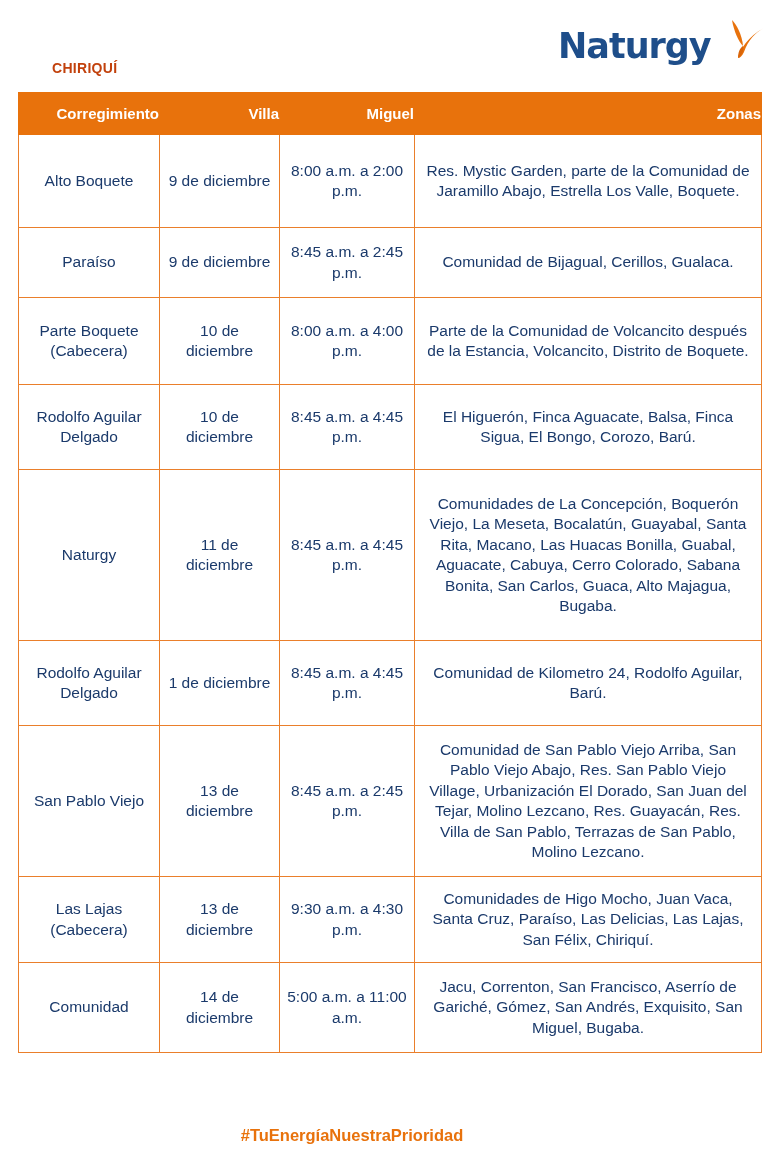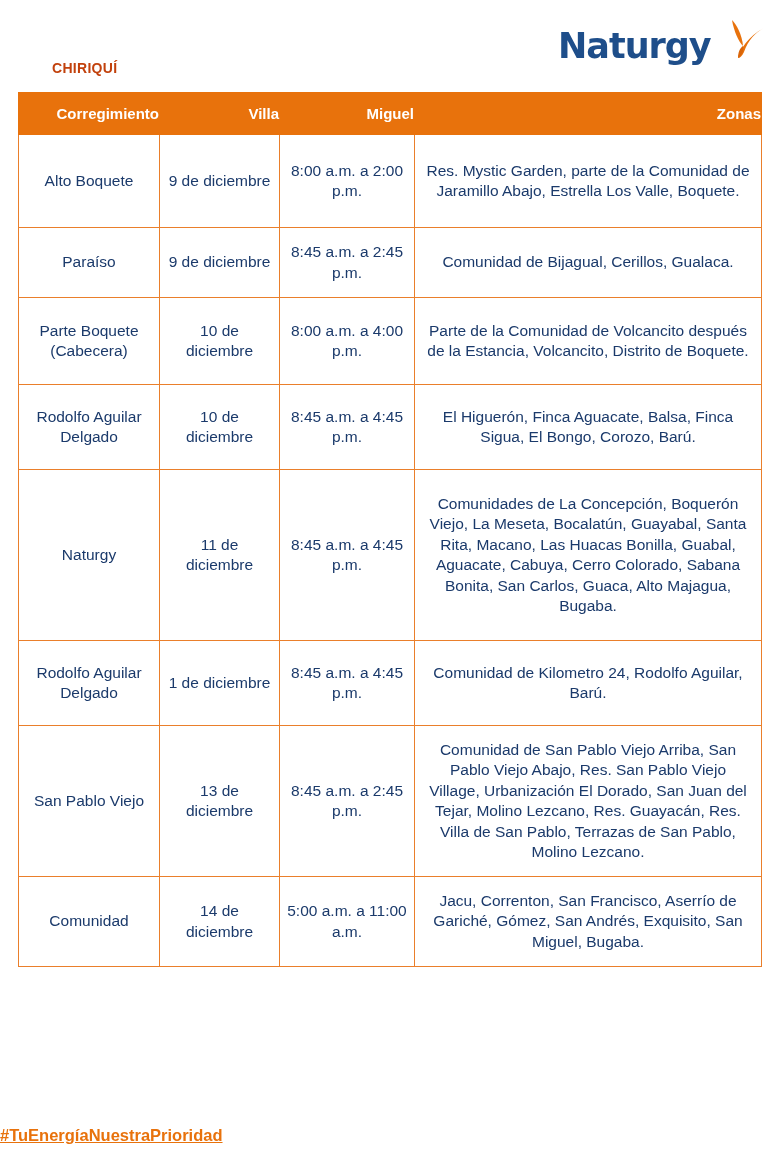--- a/index.html
+++ b/index.html
@@ -5,21 +5,21 @@
     * { box-sizing: border-box; margin: 0; padding: 0; }
     body { width: 780px; height: 1156px; background: #ffffff; font-family: "Liberation Sans", sans-serif; position: relative; overflow: hidden; color: #1b3a6b; }
     .region { position: absolute; left: 52px; top: 60px; font-size: 14px; font-weight: bold; color: #c2410c; letter-spacing: 0.3px; }
     .logo { position: absolute; left: 558px; top: 18px; width: 210px; height: 60px; }
     .logo-text { position: absolute; left: 0; top: 8px; font-size: 35px; font-weight: bold; color: #1e4e8a; letter-spacing: -1px; font-family: "DejaVu Sans", sans-serif; }
     .logo-wings { position: absolute; left: 168px; top: 0px; width: 40px; height: 42px; }
     table { position: absolute; left: 18px; top: 92px; width: 743px; border-collapse: collapse; table-layout: fixed; }
     th { background: #e8720c; color: #ffffff; font-size: 15px; font-weight: bold; height: 42px; text-align: right; border: 1.5px solid #e8720c; }
     td { border: 1.5px solid #ea7f2b; text-align: center; vertical-align: middle; font-size: 15.5px; line-height: 20.5px; color: #1b3a6b; padding: 0 6px; }
     td.zones { padding: 0 8px; }
-    .hashtag { position: absolute; left: 0; width: 704px; top: 1126px; text-align: left; font-size: 16.5px; font-weight: bold; color: #e8720c; text-decoration: underline; }
+    .hashtag { position: absolute; left: 0; width: 704px; top: 1126px; text-align: center; font-size: 16.5px; font-weight: bold; color: #e8720c; }
   </style>
 </head>
 <body>
 
 <div class="region">CHIRIQUÍ</div>
 
 <div class="logo">
   <span class="logo-text">Naturgy</span>
   <svg class="logo-wings" viewBox="0 0 40 42">
     <path d="M6 2 C10 6 16 16 17 28 C13 24 8 14 6 2 Z" fill="#e8720c"></path>
@@ -79,20 +79,26 @@
       <td>1 de diciembre</td>
       <td>8:45 a.m. a 4:45 p.m.</td>
       <td class="zones">Comunidad de Kilometro 24, Rodolfo Aguilar, Barú.</td>
     </tr>
     <tr style="height:151px">
       <td>San Pablo Viejo</td>
       <td>13 de diciembre</td>
       <td>8:45 a.m. a 2:45 p.m.</td>
       <td class="zones">Comunidad de San Pablo Viejo Arriba, San Pablo Viejo Abajo, Res. San Pablo Viejo Village, Urbanización El Dorado, San Juan del Tejar, Molino Lezcano, Res. Guayacán, Res. Villa de San Pablo, Terrazas de San Pablo, Molino Lezcano.</td>
     </tr>
+    <tr style="height:86px">
+      <td>Las Lajas (Cabecera)</td>
+      <td>13 de diciembre</td>
+      <td>9:30 a.m. a 4:30 p.m.</td>
+      <td class="zones">Comunidades de Higo Mocho, Juan Vaca, Santa Cruz, Paraíso, Las Delicias, Las Lajas, San Félix, Chiriquí.</td>
+    </tr>
     <tr style="height:90px">
       <td>Comunidad</td>
       <td>14 de diciembre</td>
       <td>5:00 a.m. a 11:00 a.m.</td>
       <td class="zones">Jacu, Correnton, San Francisco, Aserrío de Gariché, Gómez, San Andrés, Exquisito, San Miguel, Bugaba.</td>
     </tr>
   </tbody>
 </table>
 
 <div class="hashtag">#TuEnergíaNuestraPrioridad</div>

